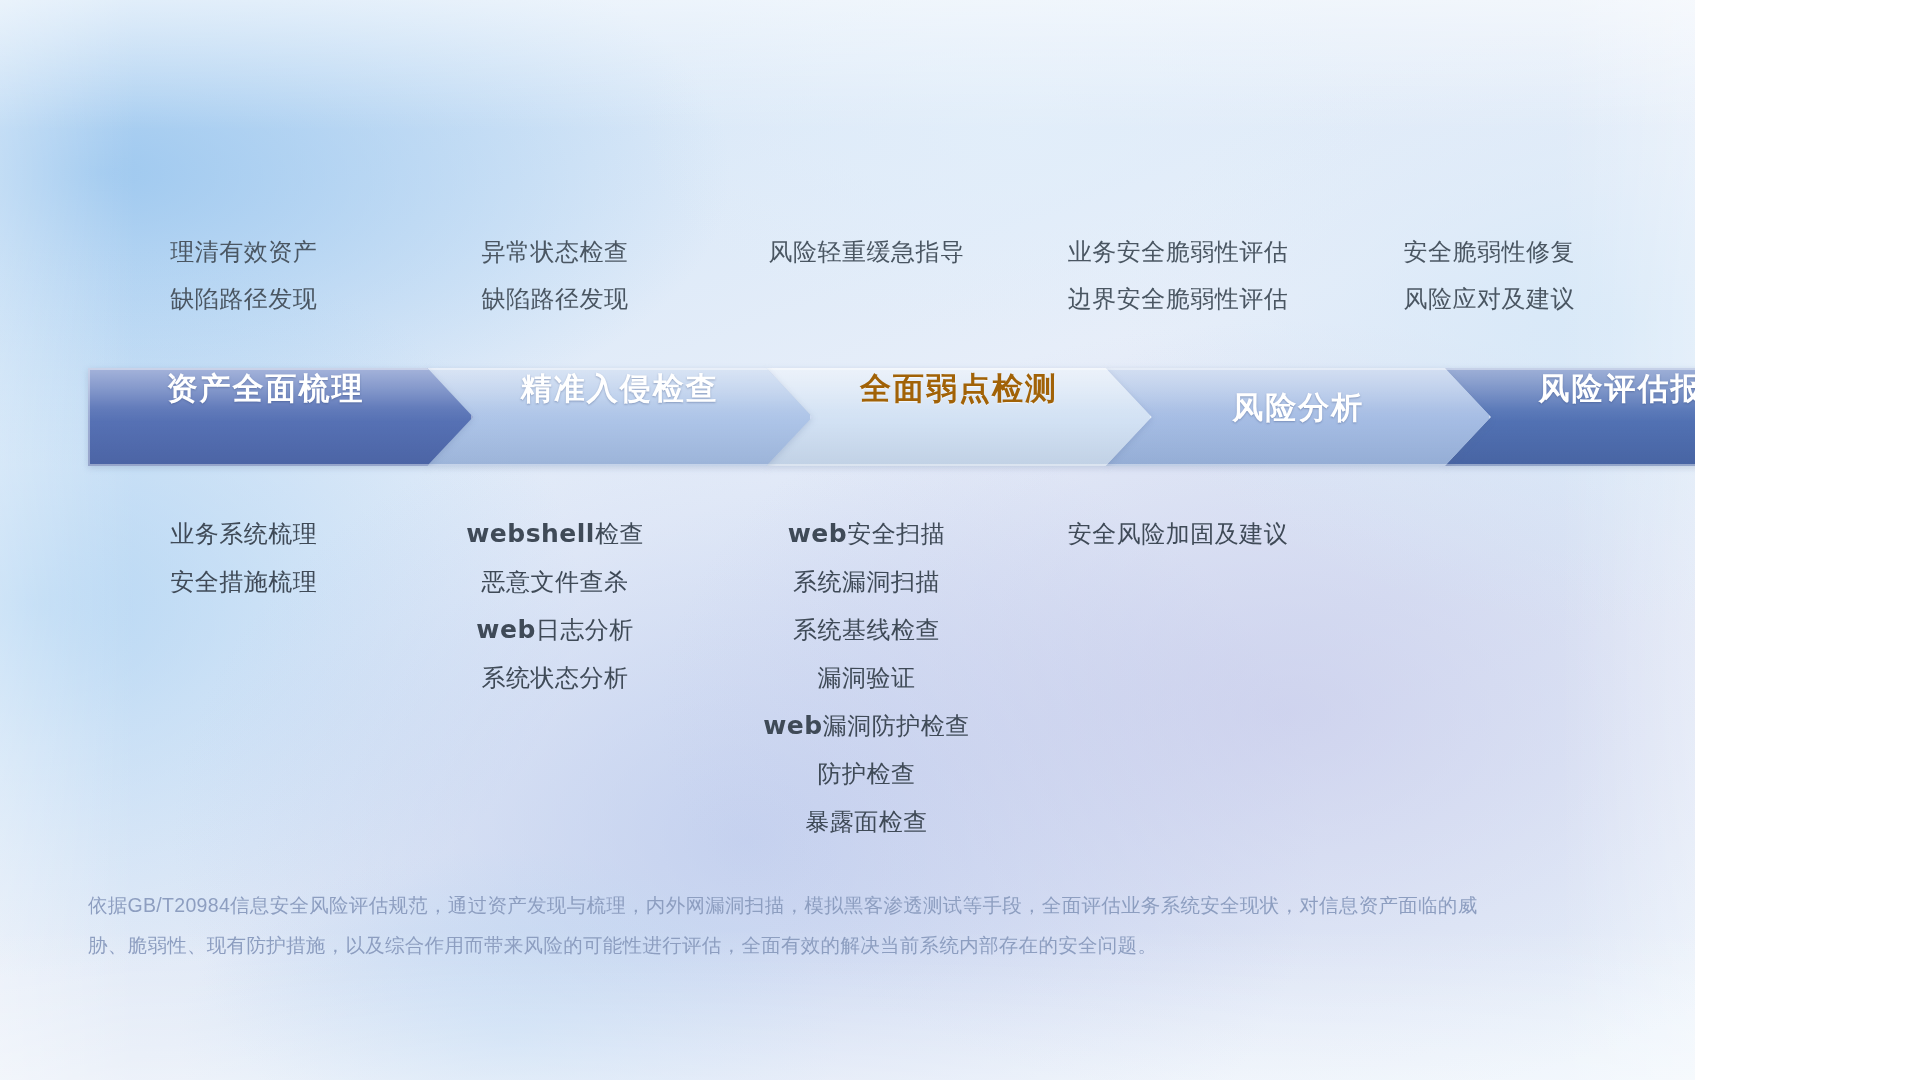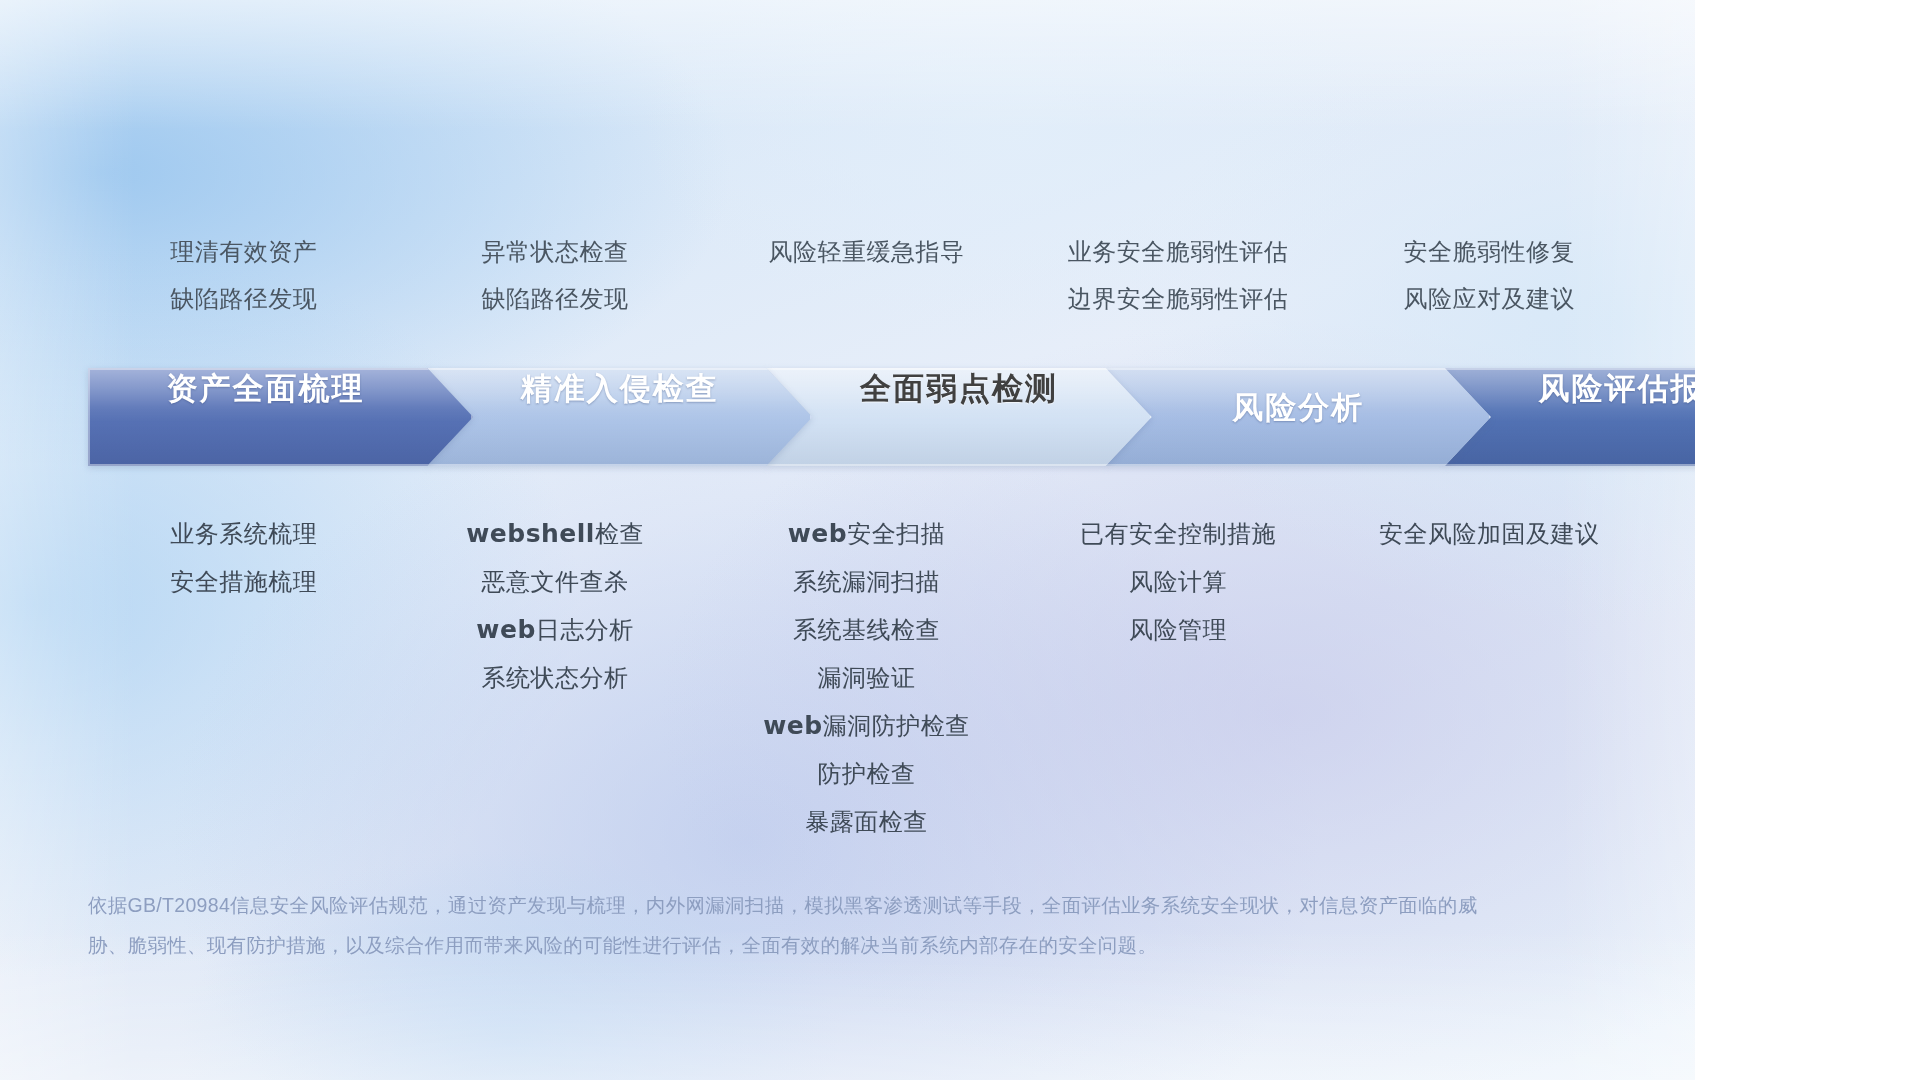--- a/index.html
+++ b/index.html
@@ -120,21 +120,21 @@
     text-align:center;
     font-size:31px; font-weight:bold;
     letter-spacing:2px;
     padding-right:30px;
   }
   .chev.c1 .lbl, .chev.c2 .lbl, .chev.c4 .lbl, .chev.c5 .lbl {
     color:#ffffff;
     text-shadow:0 1px 2px rgba(40,60,110,.35);
   }
   .chev.c3 .lbl {
-    color:#404040;
+    color:#a16207;
     text-shadow:0 1px 1px rgba(255,255,255,.65);
   }
 
   .chev.c1 .inner { background:linear-gradient(180deg,#6d85c4 0%,#5873b6 40%,#4f69ad 100%); }
   .chev.c2 .inner { background:linear-gradient(180deg,#c2d4ee 0%,#aec5e8 45%,#a4bde4 100%); }
   .chev.c3 .inner { background:linear-gradient(180deg,#e0eaf7 0%,#d3e2f4 45%,#cbdcf1 100%); }
   .chev.c4 .inner { background:linear-gradient(180deg,#b8cbea 0%,#a6bde4 45%,#9cb6e0 100%); }
   .chev.c5 .inner { background:linear-gradient(180deg,#6480bf 0%,#5373b5 42%,#4b69ab 100%); }
 
   
@@ -246,25 +246,20 @@
         <div class="bot-cell">
           <div class="line"><b>web</b><span>安全扫描</span></div>
           <div class="line">系统漏洞扫描</div>
           <div class="line">系统基线检查</div>
           <div class="line">漏洞验证</div>
           <div class="line"><b>web</b><span>漏洞防护检查</span></div>
           <div class="line">防护检查</div>
           <div class="line">暴露面检查</div>
         </div>
         <div class="bot-cell">
-          <div class="line">已有安全控制措施</div>
-          <div class="line">风险计算</div>
-          <div class="line">风险管理</div>
-        </div>
-        <div class="bot-cell">
           <div class="line">安全风险加固及建议</div>
         </div>
       </div>
 
     <div id="footer">
       <p>依据GB/T20984信息安全风险评估规范，通过资产发现与梳理，内外网漏洞扫描，模拟黑客渗透测试等手段，全面评估业务系统安全现状，对信息资产面临的威胁、脆弱性、现有防护措施，以及综合作用而带来风险的可能性进行评估，全面有效的解决当前系统内部存在的安全问题。</p>
     </div>
 
   </div>
 </div>

